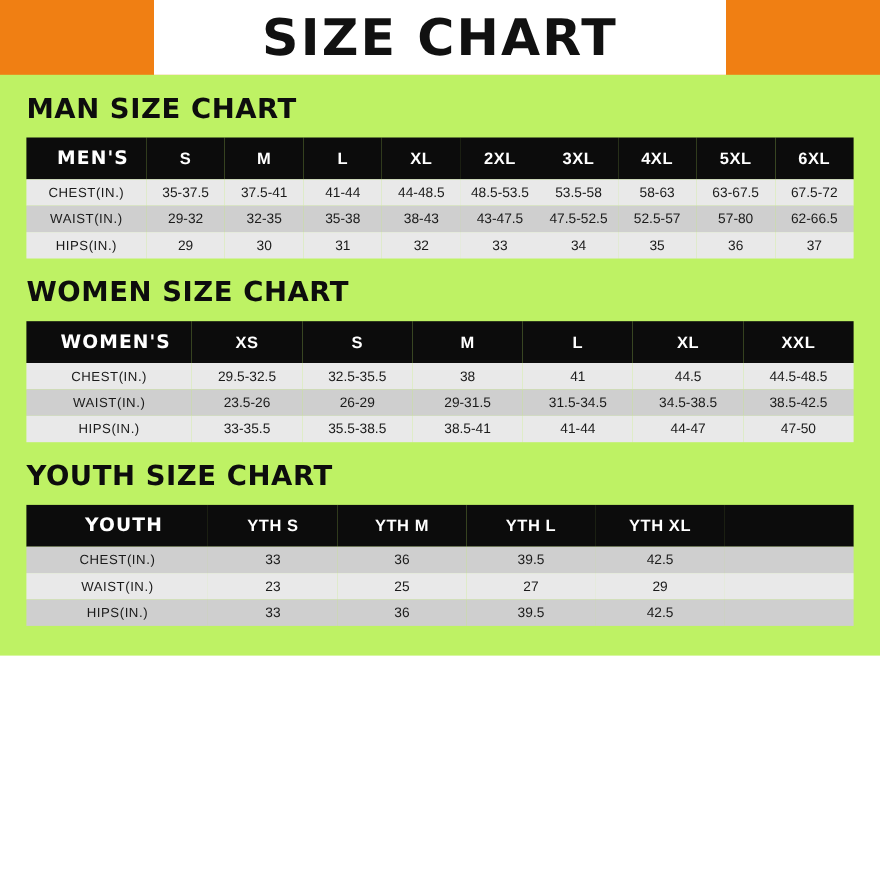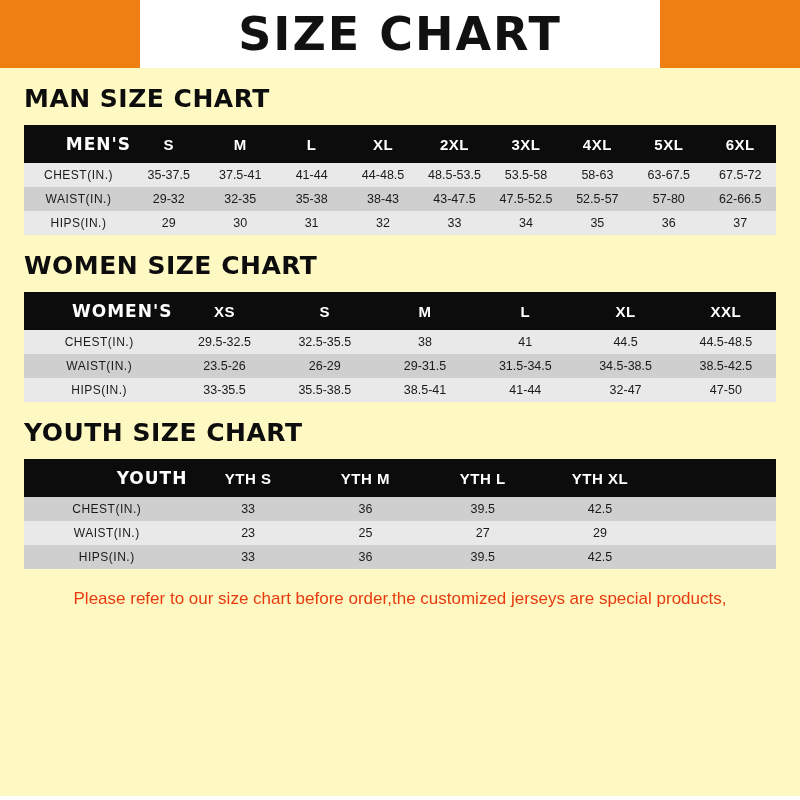--- a/index.html
+++ b/index.html
@@ -9,23 +9,23 @@
   body {
     width: 800px;
     height: 800px;
     background: #ffffff;
     font-family: "Liberation Sans", sans-serif;
     overflow: hidden;
   }
   .page {
     position: relative;
     width: 800px;
-    height: 796px;
+    height: 596px;
     box-sizing: border-box;
-    background: #fef9c3;
+    background: #bef264;
   }
   
   .banner {
     position: relative;
     height: 68px;
     background: #f07f13;
     display: flex;
     align-items: center;
     justify-content: center;
   }
@@ -76,21 +76,21 @@
     background: #0c0c0c;
     color: #ffffff;
     font-size: 15px;
     font-weight: bold;
     padding: 9px 2px;
     letter-spacing: 0.5px;
   }
   table.sizetable thead th.rowhead {
     font-family: "DejaVu Sans", sans-serif;
     font-size: 17px;
-    text-align: right;
+    text-align: center;
     padding-left: 14px;
     letter-spacing: 1px;
   }
   table.sizetable tbody td.rowhead {
     text-align: center;
     font-size: 12px;
     letter-spacing: 0.5px;
     color: #1a1a1a;
   }
   tr.band-light td { background: #e9e9e9; }
@@ -235,21 +235,21 @@
           <td>31.5-34.5</td>
           <td>34.5-38.5</td>
           <td>38.5-42.5</td>
         </tr>
         <tr class="band-light">
           <td class="rowhead">HIPS(IN.)</td>
           <td>33-35.5</td>
           <td>35.5-38.5</td>
           <td>38.5-41</td>
           <td>41-44</td>
-          <td>32-47</td>
+          <td>44-47</td>
           <td>47-50</td>
         </tr>
       </tbody>
     </table>
   </div>
 
   <div class="section">
     <div class="section-title">YOUTH SIZE CHART</div>
     <table class="sizetable youth-table">
       <colgroup>
@@ -293,16 +293,15 @@
           <td>36</td>
           <td>39.5</td>
           <td>42.5</td>
           <td></td>
         </tr>
       </tbody>
     </table>
   </div>
 
   <div class="footer-note">
-    <div>Please refer to our size chart before order,the customized jerseys are special products,</div>
   </div>
 
 </div>
 
 </body></html>

